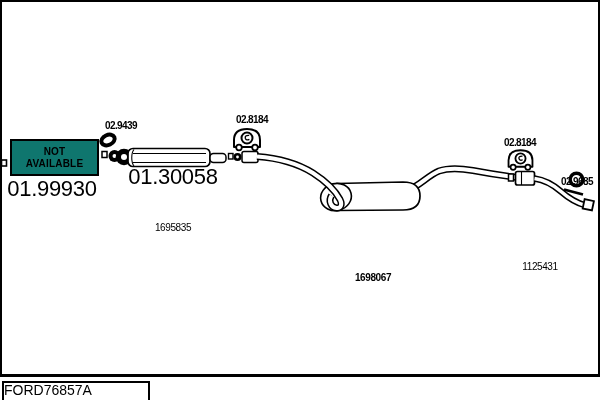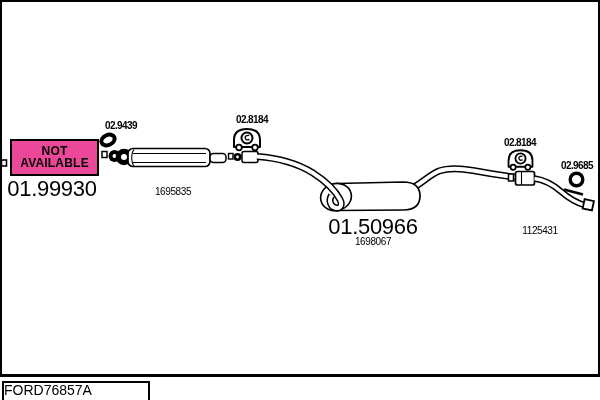--- a/index.html
+++ b/index.html
@@ -11,29 +11,29 @@
     position:absolute;left:0;top:0;width:600px;height:377px;
     border:2px solid #000;border-bottom:3px solid #000;box-sizing:border-box;
   }
   .code-box{
     position:absolute;left:2px;top:381px;width:148px;height:24px;
     border:2px solid #000;box-sizing:border-box;background:#fff;
     font-size:14px;line-height:14px;padding-left:0;white-space:nowrap;
   }
   .na-box{
     position:absolute;left:10px;top:139px;width:89px;height:37px;
-    border:2px solid #000;box-sizing:border-box;background:#ec4899;
+    border:2px solid #000;box-sizing:border-box;background:#0f766e;
     display:flex;flex-direction:column;justify-content:center;align-items:center;
-    font-size:12px;font-weight:bold;line-height:11.5px;letter-spacing:.2px;text-align:center;
+    font-size:10px;font-weight:bold;line-height:11.5px;letter-spacing:.2px;text-align:center;
   }
   .partnum{
     position:absolute;font-size:22px;letter-spacing:-.3px;text-align:center;white-space:nowrap;
   }
   .refnum{
-    position:absolute;font-size:10px;letter-spacing:-.4px;text-align:center;white-space:nowrap;
+    position:absolute;font-size:10px;letter-spacing:-.4px;text-align:center;white-space:nowrap;margin-top:36px;
   }
   .fitnum{
     position:absolute;font-size:10px;font-weight:bold;letter-spacing:-.6px;text-align:center;white-space:nowrap;
   }
   svg{position:absolute;left:0;top:0;}
 </style>
 </head>
 <body>
 
 <div class="stage">
@@ -117,29 +117,29 @@
       <line x1="573" y1="185.5" x2="580" y2="185.5" stroke="#000" stroke-width="1.6"></line>
     </g>
   </svg>
 
   <div class="na-box">
     <span>NOT</span>
     <span>AVAILABLE</span>
   </div>
   <div class="partnum" style="left:4px;top:176px;width:96px;">01.99930</div>
 
+  <div class="partnum" style="left:126px;top:164px;width:94px;">01.30058</div>
   <div class="refnum" style="left:136px;top:186px;width:74px;">1695835</div>
 
-  <div class="partnum" style="left:326px;top:214px;width:94px;">01.50966</div>
-  <div class="refnum" style="left:336px;top:236px;width:74px;">1698067</div>
+  <div class="refnum" style="left:336px;top:236px;width:74px;font-weight:bold;">1698067</div>
 
   <div class="refnum" style="left:502px;top:225px;width:76px;">1125431</div>
 
   <div class="fitnum" style="left:101px;top:120px;width:40px;">02.9439</div>
   <div class="fitnum" style="left:230px;top:114px;width:44px;">02.8184</div>
   <div class="fitnum" style="left:498px;top:137px;width:44px;">02.8184</div>
-  <div class="fitnum" style="left:555px;top:160px;width:44px;">02.9685</div>
+  <div class="fitnum" style="left:555px;top:176px;width:44px;">02.9685</div>
 
   <div class="code-box">
     <span>FORD76857A</span>
   </div>
 
 </div>
 
 </body></html>

